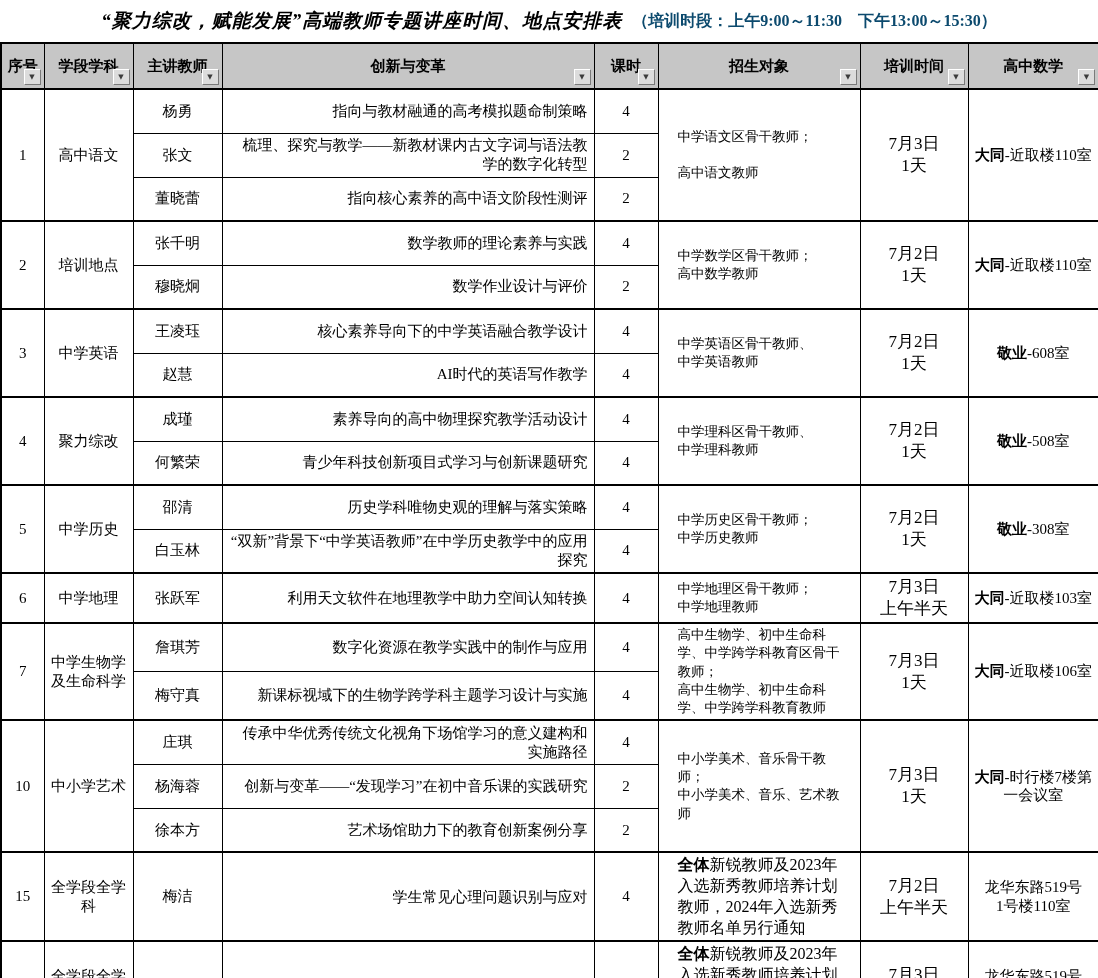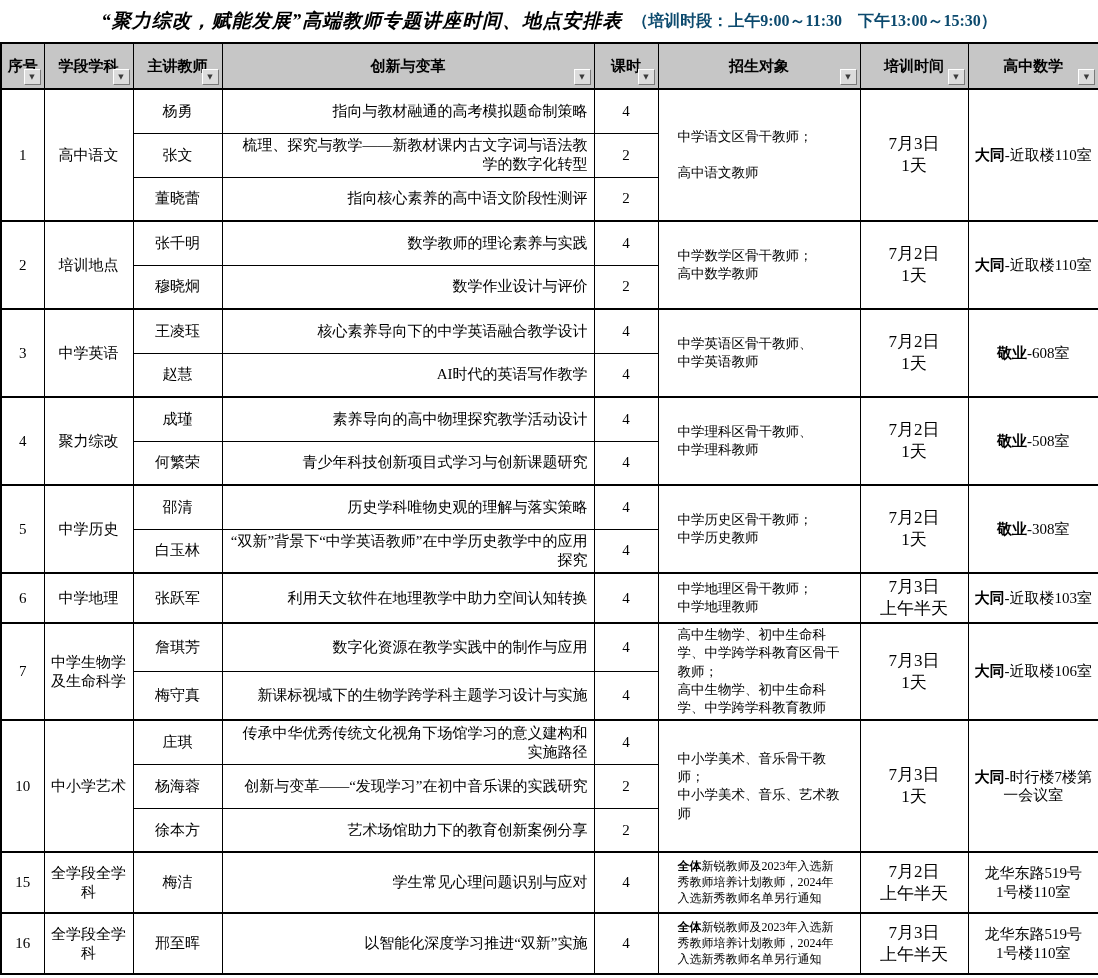--- a/index.html
+++ b/index.html
@@ -43,21 +43,21 @@
     text-align:center; vertical-align:middle;
     font-size:15px; padding:2px 4px;
     overflow:hidden;
   }
   tr.group-end td, td.merged { border-bottom:2px solid #000; }
   td.c-topic { text-align:right; padding:1px 6px; line-height:1.25; }
   td.c-audience {
     text-align:left; font-size:13.5px; line-height:1.35;
     white-space:pre-line; padding:2px 19px;
   }
-  td.c-audience.small { font-size:12px; line-height:1.3; }
+  td.c-audience.small { font-size:16px; line-height:1.3; }
   td.c-time { font-size:17px; white-space:pre-line; line-height:1.3; }
   td.c-location { font-size:15px; white-space:pre-line; line-height:1.25; }
   td.c-location b, td.c-audience b { font-weight:bold;text-align:center; }
 </style>
 </head>
 <body>
 
 <div class="title-bar">
   <span class="title-main">“聚力综改，赋能发展”高端教师专题讲座时间、地点安排表</span>
   <span class="title-note">（培训时段：上午9:00～11:30　下午13:00～15:30）</span>

